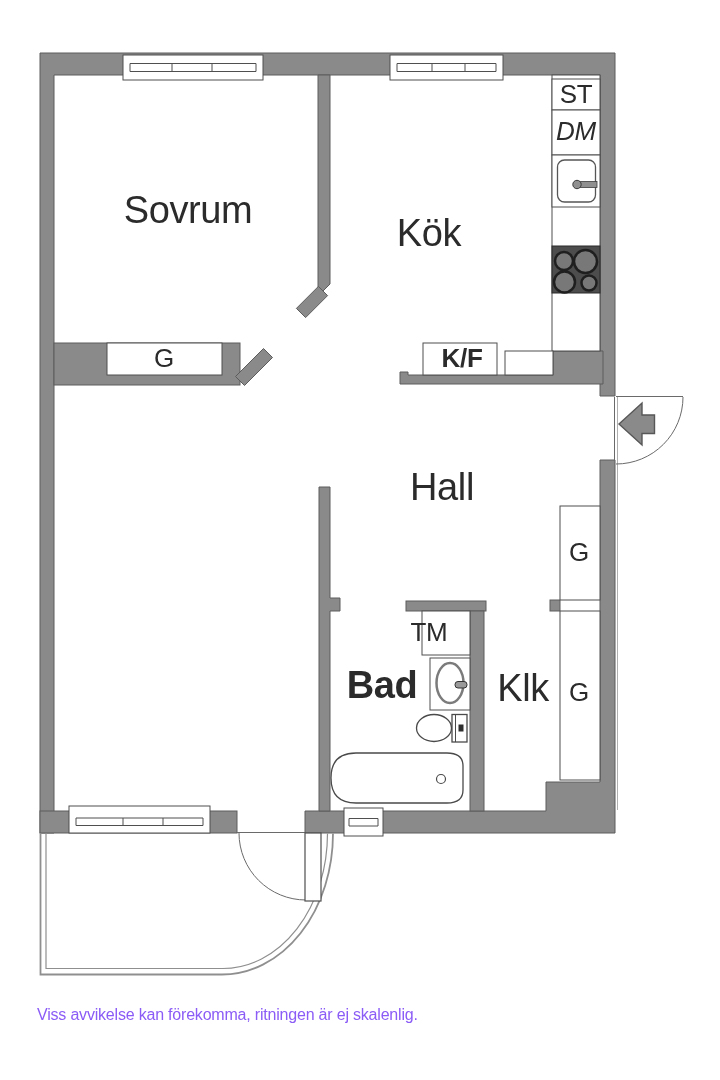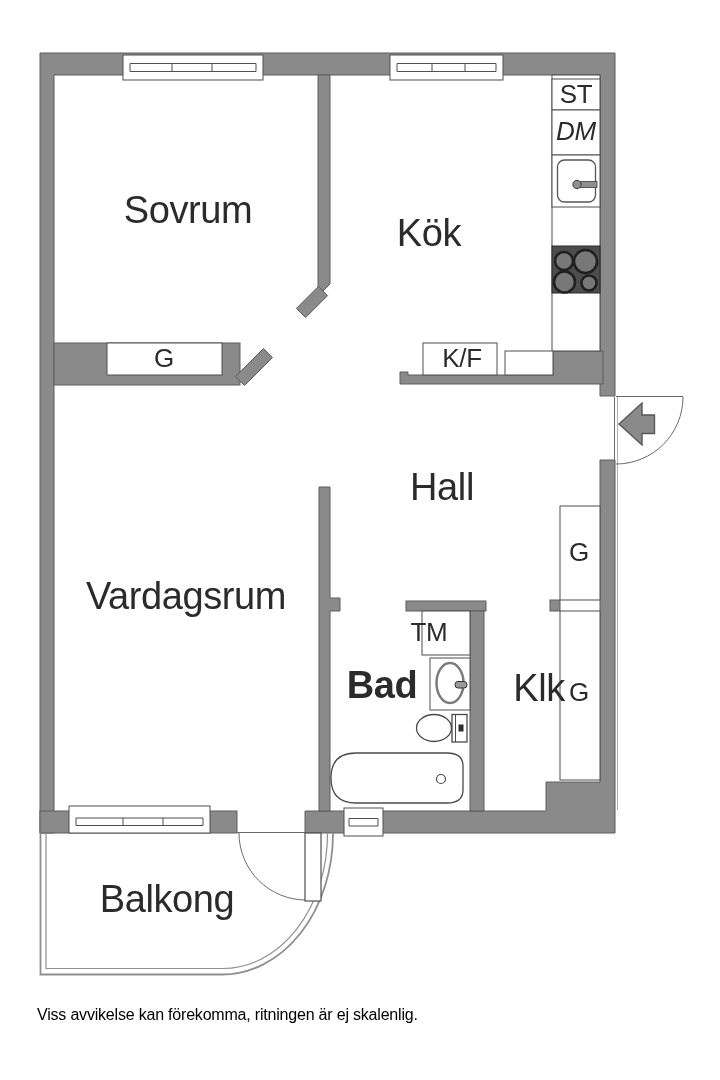--- a/index.html
+++ b/index.html
@@ -26,21 +26,21 @@
     text-align: center;
   }
   .room-lbl { font-size: 38px; letter-spacing: -0.4px; }
   .box-lbl  { font-size: 26px; letter-spacing: -0.3px; }
   .caption {
     position: absolute;
     left: 37px;
     top: 1006px;
     font-size: 16px;
     letter-spacing: -0.2px;
-    color: #000000;
+    color: #8b5cf6;
     white-space: nowrap;
   }
 </style>
 </head>
 <body>
 
 <div class="page" style="--wall: #8a8a8a; --wall-outline: #5c5c5c; --stove: #4d4d4d; --text: #2b2b2b;">
 
   <svg class="plan-svg" width="720" height="1080" viewBox="0 0 720 1080">
 
@@ -153,27 +153,25 @@
       <line x1="237" y1="832.5" x2="305" y2="832.5" stroke="#6a6a6a" stroke-width="1"></line>
       <path d="M239 833 A67 67 0 0 0 306 900" fill="none" stroke="#6a6a6a" stroke-width="1"></path>
       <rect x="305" y="833" width="16" height="68" fill="#ffffff" stroke="#4f4f4f" stroke-width="1.2"></rect>
     </g>
   </svg>
 
   <div class="labels">
     <div class="lbl room-lbl" style="left:188px; top:210px;">Sovrum</div>
     <div class="lbl room-lbl" style="left:429px; top:209px;margin-top:24px;">Kök</div>
     <div class="lbl room-lbl" style="left:442px; top:487px;">Hall</div>
-    <div class="lbl room-lbl" style="left:186px; top:596px;">Vardagsrum</div>
     <div class="lbl room-lbl" style="left:382px; top:685px;font-weight:bold;">Bad</div>
-    <div class="lbl room-lbl" style="left:523px; top:688px;margin-left:16px;">Klk</div>
-    <div class="lbl room-lbl" style="left:167px; top:899px;">Balkong</div>
+    <div class="lbl room-lbl" style="left:523px; top:688px;">Klk</div>
 
     <div class="lbl box-lbl" style="left:164px; top:358px;">G</div>
-    <div class="lbl box-lbl" style="left:462px; top:358px;">K/F</div>
+    <div class="lbl box-lbl" style="left:462px; top:358px;font-weight:bold;">K/F</div>
     <div class="lbl box-lbl" style="left:576px; top:94px;">ST</div>
     <div class="lbl box-lbl" style="left:576px; top:131px;font-style:italic;">DM</div>
     <div class="lbl box-lbl" style="left:429px; top:632px;">TM</div>
     <div class="lbl box-lbl" style="left:579px; top:552px;">G</div>
     <div class="lbl box-lbl" style="left:579px; top:692px;">G</div>
   </div>
 
   <div class="caption">Viss avvikelse kan förekomma, ritningen är ej skalenlig.</div>
 </div>
 

